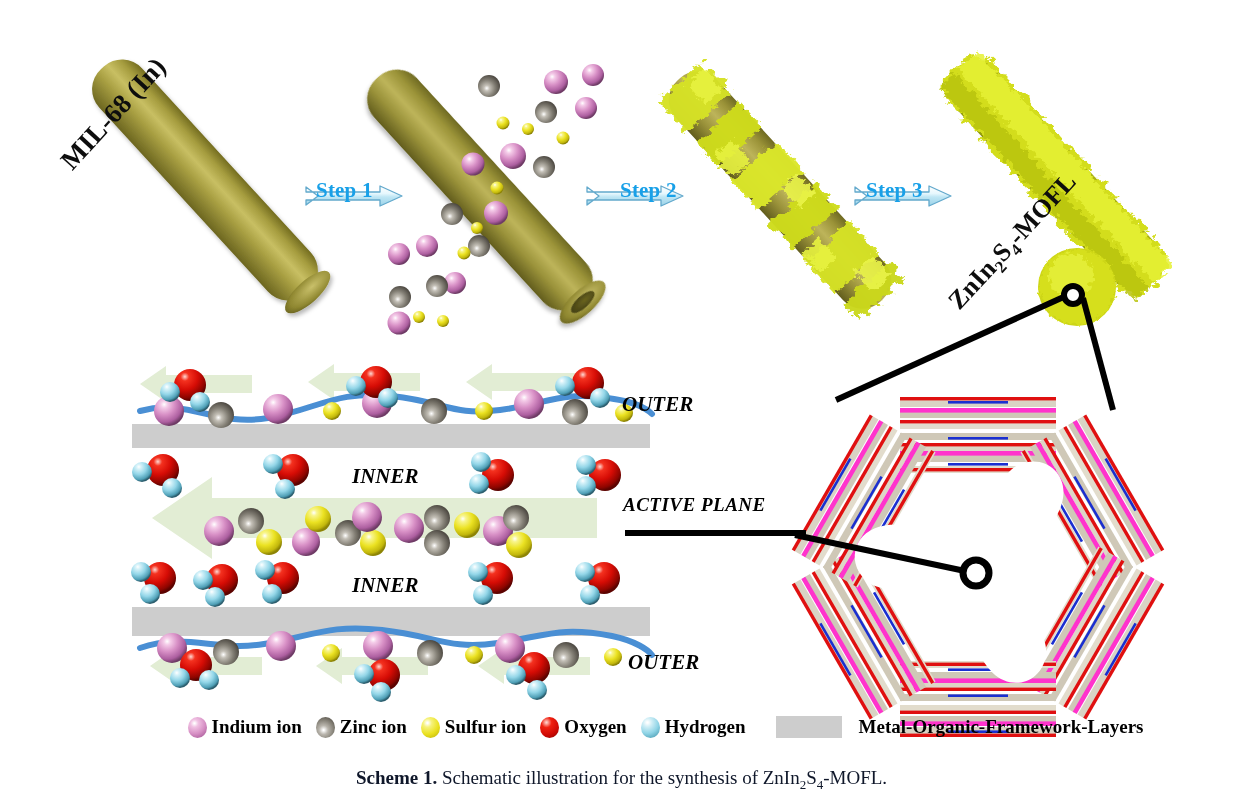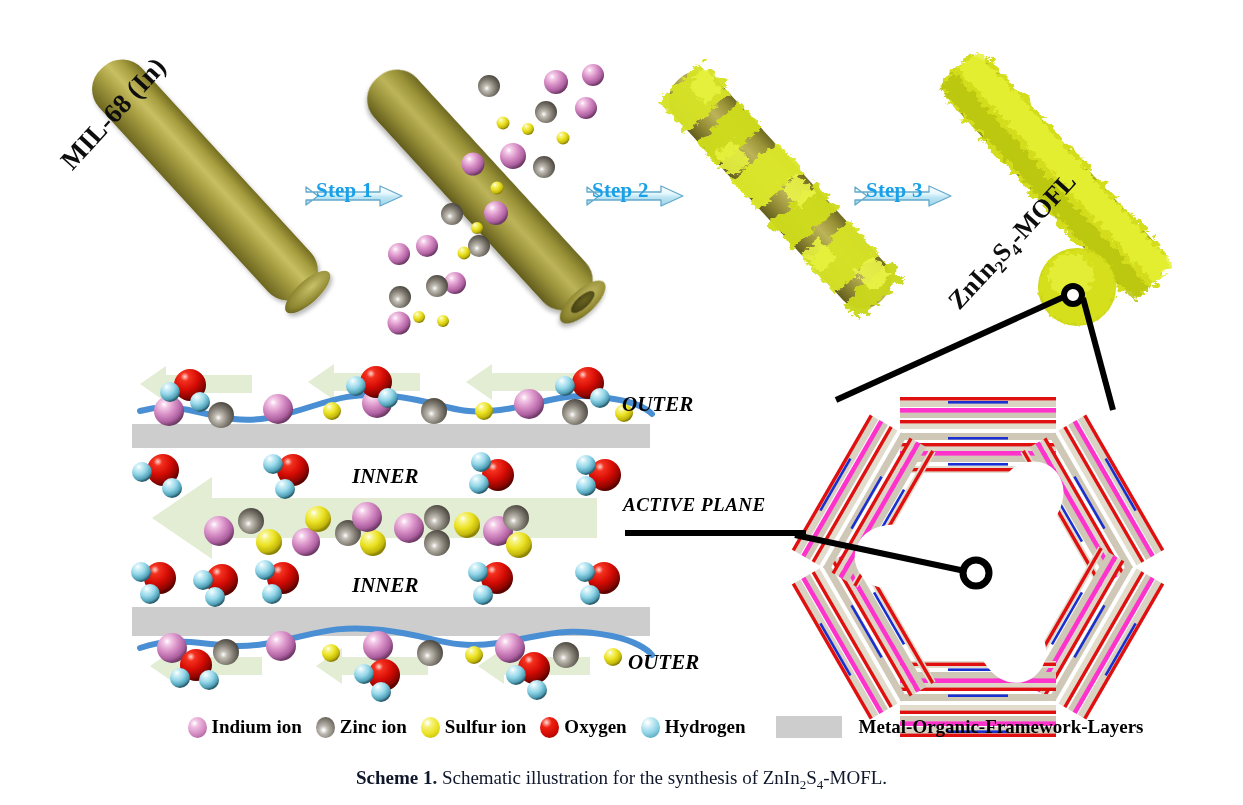--- a/index.html
+++ b/index.html
@@ -542,21 +542,21 @@
       <g>
           <circle cx="534" cy="668" r="16" fill="url(#gO)"></circle>
           <circle cx="516" cy="675" r="10" fill="url(#gH)"></circle>
           <circle cx="537" cy="690" r="10" fill="url(#gH)"></circle>
         </g>
     </g>
 
   </svg>
 
   <div class="steplabel" style="left:316px;top:150px;">Step 1</div>
-  <div class="steplabel" style="left:592px;top:150px;">Step 2</div>
+  <div class="steplabel" style="left:620px;top:150px;">Step 2</div>
   <div class="steplabel" style="left:866px;top:150px;text-align:center;">Step 3</div>
 
   <div class="rodlabel" style="left:66px;top:150px;font-size:27px;transform:rotate(-47.5deg);">MIL-68 (In)</div>
 
   <div class="rodlabel" style="left:955px;top:290px;font-size:26px;transform:rotate(-47.5deg);">
     <span>ZnIn</span><sub style="font-size:17px;">2</sub><span>S</span><sub style="font-size:17px;">4</sub><span>-MOFL</span>
   </div>
 
   <div class="blk" style="left:622px;top:392px;font-size:21px;">OUTER</div>
   <div class="blk" style="left:352px;top:464px;font-size:21px;">INNER</div>

